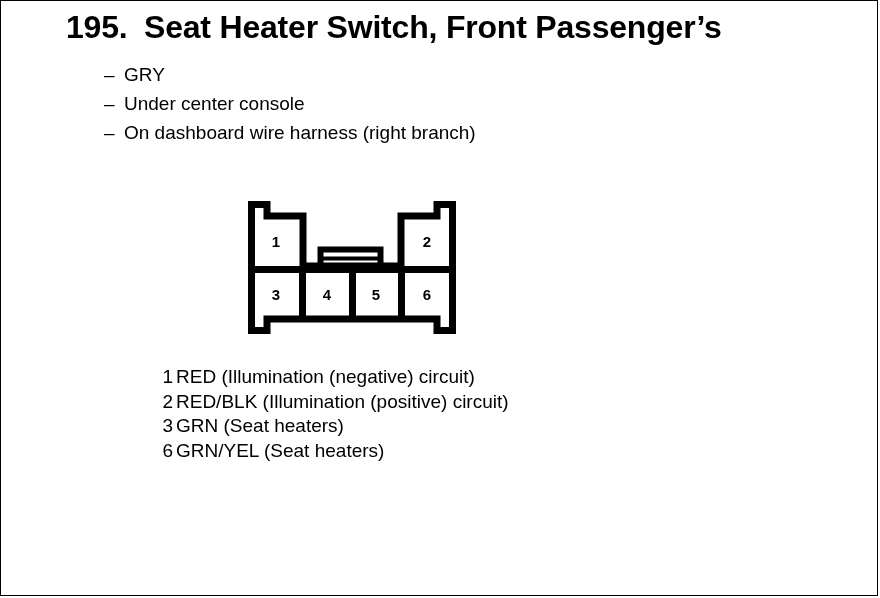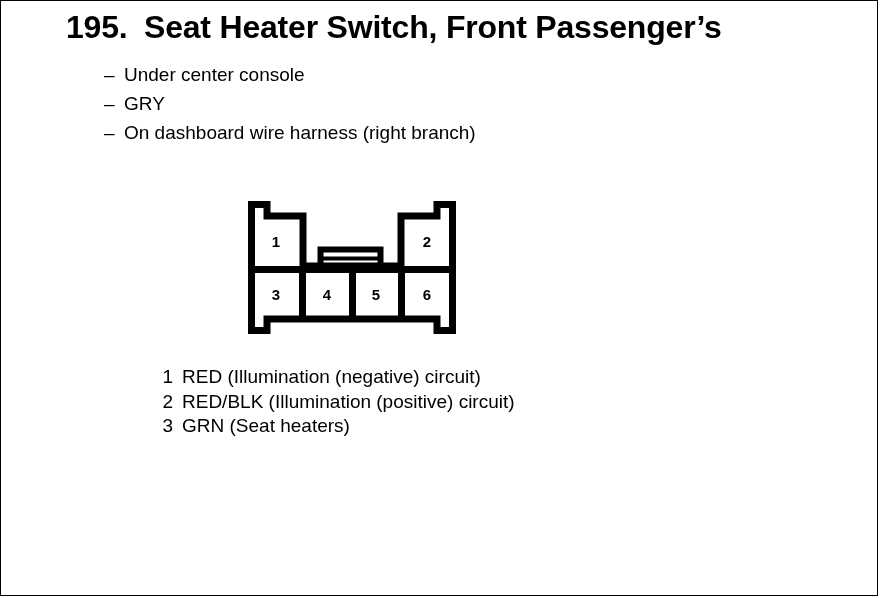--- a/index.html
+++ b/index.html
@@ -88,38 +88,38 @@
   .pin-row {
     white-space: nowrap;
     display: block;
   }
   .pin-idx {
     display: inline-block;
     width: 18px;
     text-align: right;
   }
   .pin-desc {
-    margin-left: 9px;
+    margin-left: 3px;
   }
 </style>
 </head>
 <body>
 
 <div class="page-frame"></div>
 
 <div class="title">
   <span class="num">195.</span><span>Seat Heater Switch, Front Passenger’s</span>
 </div>
 
 <div class="notes">
   <div class="note-row">
-    <span class="note-dash">–</span><span>Under center console</span>
+    <span class="note-dash">–</span><span>GRY</span>
   </div>
   <div class="note-row">
-    <span class="note-dash">–</span><span>GRY</span>
+    <span class="note-dash">–</span><span>Under center console</span>
   </div>
   <div class="note-row">
     <span class="note-dash">–</span><span>On dashboard wire harness (right branch)</span>
   </div>
 </div>
 
 <div class="connector">
   <svg width="208" height="133" viewBox="0 0 208 133" xmlns="http://www.w3.org/2000/svg">
 
     <path fill="none" stroke="#000000" stroke-width="7" stroke-linejoin="miter" d="M 3.5 3.5
@@ -162,13 +162,16 @@
 <div class="pin-list">
   <span class="pin-row">
     <span class="pin-idx">1</span><span class="pin-desc">RED (Illumination (negative) circuit)</span>
   </span>
   <span class="pin-row">
     <span class="pin-idx">2</span><span class="pin-desc">RED/BLK (Illumination (positive) circuit)</span>
   </span>
   <span class="pin-row">
     <span class="pin-idx">3</span><span class="pin-desc">GRN (Seat heaters)</span>
   </span>
+  <span class="pin-row">
+    <span class="pin-idx">6</span><span class="pin-desc">GRN/YEL (Seat heaters)</span>
+  </span>
 </div>
 
 </body></html>

